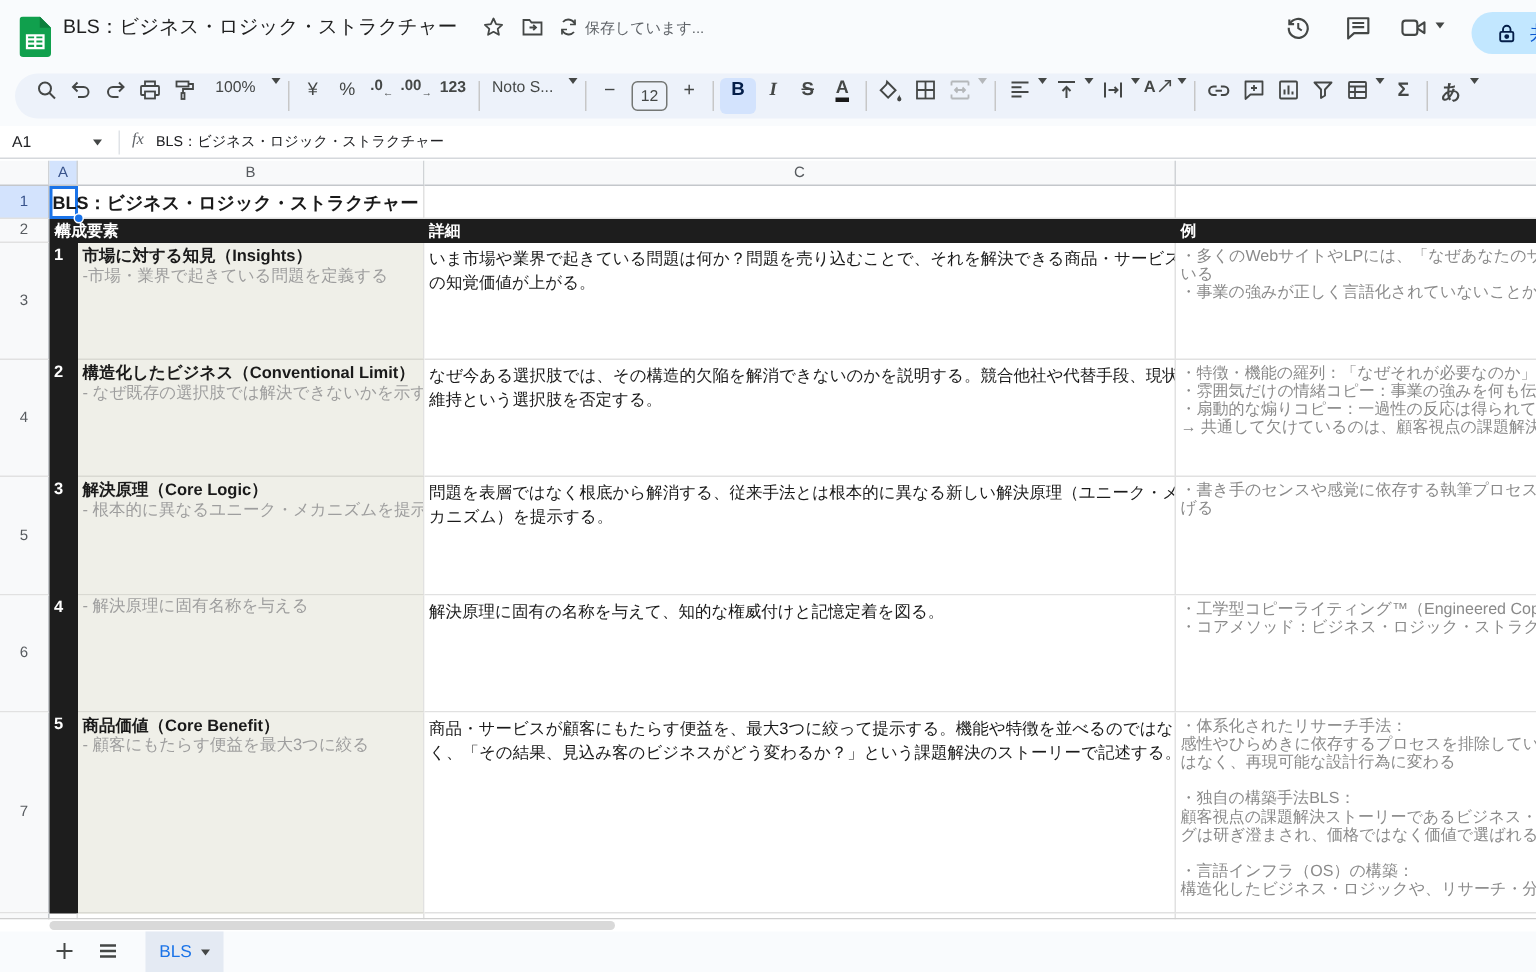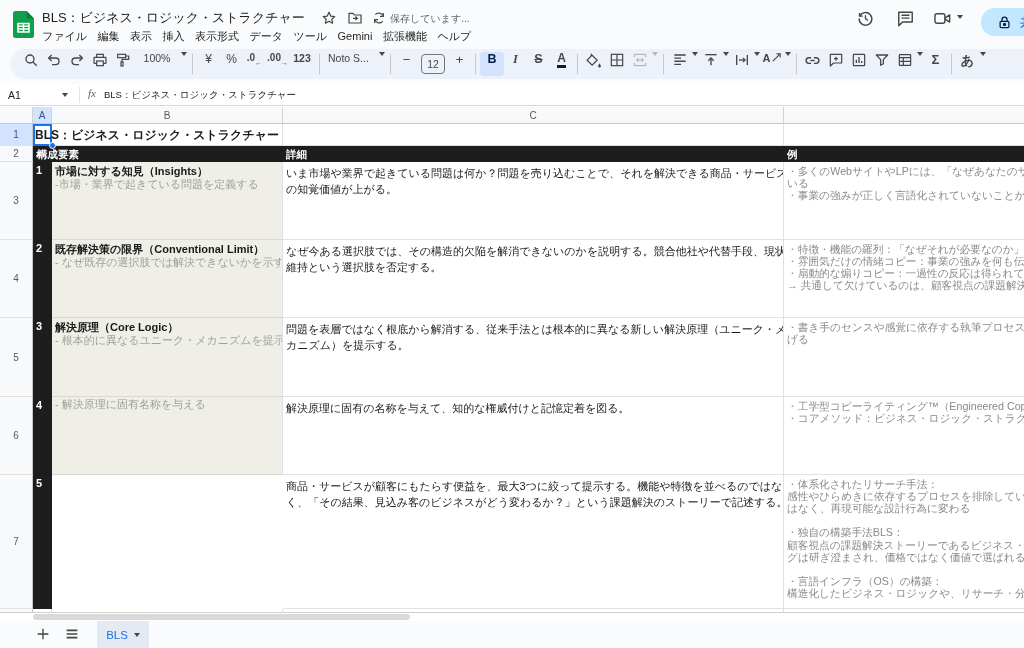--- a/index.html
+++ b/index.html
@@ -148,32 +148,20 @@
   <span class="caret" id="meet-caret"></span>
   <div id="share-button">
     <svg class="lock" viewBox="0 0 24 24" fill="none" stroke="currentColor" stroke-width="2">
       <rect x="5" y="10" width="14" height="10" rx="1.5"></rect>
       <path d="M8 10 V7.5 a4 4 0 0 1 8 0 V10"></path>
       <circle cx="12" cy="15" r="1.6" fill="currentColor"></circle>
     </svg>
     <span class="lbl">共有</span>
   </div>
 
-  <div id="menubar">
-    <span class="menu-item">ファイル</span>
-    <span class="menu-item">編集</span>
-    <span class="menu-item">表示</span>
-    <span class="menu-item">挿入</span>
-    <span class="menu-item">表示形式</span>
-    <span class="menu-item">データ</span>
-    <span class="menu-item">ツール</span>
-    <span class="menu-item">Gemini</span>
-    <span class="menu-item">拡張機能</span>
-    <span class="menu-item">ヘルプ</span>
-  </div>
 </div>
 
 <div id="toolbar">
   <span class="tb tbi">
     <svg width="16" height="16" viewBox="0 0 24 24" fill="none" stroke="currentColor" stroke-width="2">
         <circle cx="10.5" cy="10.5" r="6"></circle>
         <path d="M15 15 l5.5 5.5"></path>
       </svg>
   </span>
   <span class="tb tbi">
@@ -385,29 +373,33 @@
   <span class="anum r4" style="top:135px;">2</span>
   <span class="anum r5" style="top:213px;">3</span>
   <span class="anum r6" style="top:292px;">4</span>
   <span class="anum r7" style="top:370px;">5</span>
 
   <div class="bcell r3">
     <div class="t">市場に対する知見（Insights）</div>
     <div class="s">-市場・業界で起きている問題を定義する</div>
   </div>
   <div class="bcell r4">
-    <div class="t">既存解決策の限界（Conventional Limit）</div>
+    <div class="t">構造化したビジネス（Conventional Limit）</div>
     <div class="s">- なぜ既存の選択肢では解決できないかを示す</div>
   </div>
   <div class="bcell r5">
     <div class="t">解決原理（Core Logic）</div>
     <div class="s">- 根本的に異なるユニーク・メカニズムを提示する</div>
   </div>
   <div class="bcell r6">
     <div class="s">- 解決原理に固有名称を与える</div>
+  </div>
+  <div class="bcell r7">
+    <div class="t">商品価値（Core Benefit）</div>
+    <div class="s">- 顧客にもたらす便益を最大3つに絞る</div>
   </div>
 
   <div class="ccell r4">なぜ今ある選択肢では、その構造的欠陥を解消できないのかを説明する。競合他社や代替手段、現状
 維持という選択肢を否定する。</div>
   <div class="ccell r3">いま市場や業界で起きている問題は何か？問題を売り込むことで、それを解決できる商品・サービス
 の知覚価値が上がる。</div>
   <div class="ccell r5">問題を表層ではなく根底から解消する、従来手法とは根本的に異なる新しい解決原理（ユニーク・メ
 カニズム）を提示する。</div>
   <div class="ccell r6">解決原理に固有の名称を与えて、知的な権威付けと記憶定着を図る。</div>
   <div class="ccell r7">商品・サービスが顧客にもたらす便益を、最大3つに絞って提示する。機能や特徴を並べるのではな

